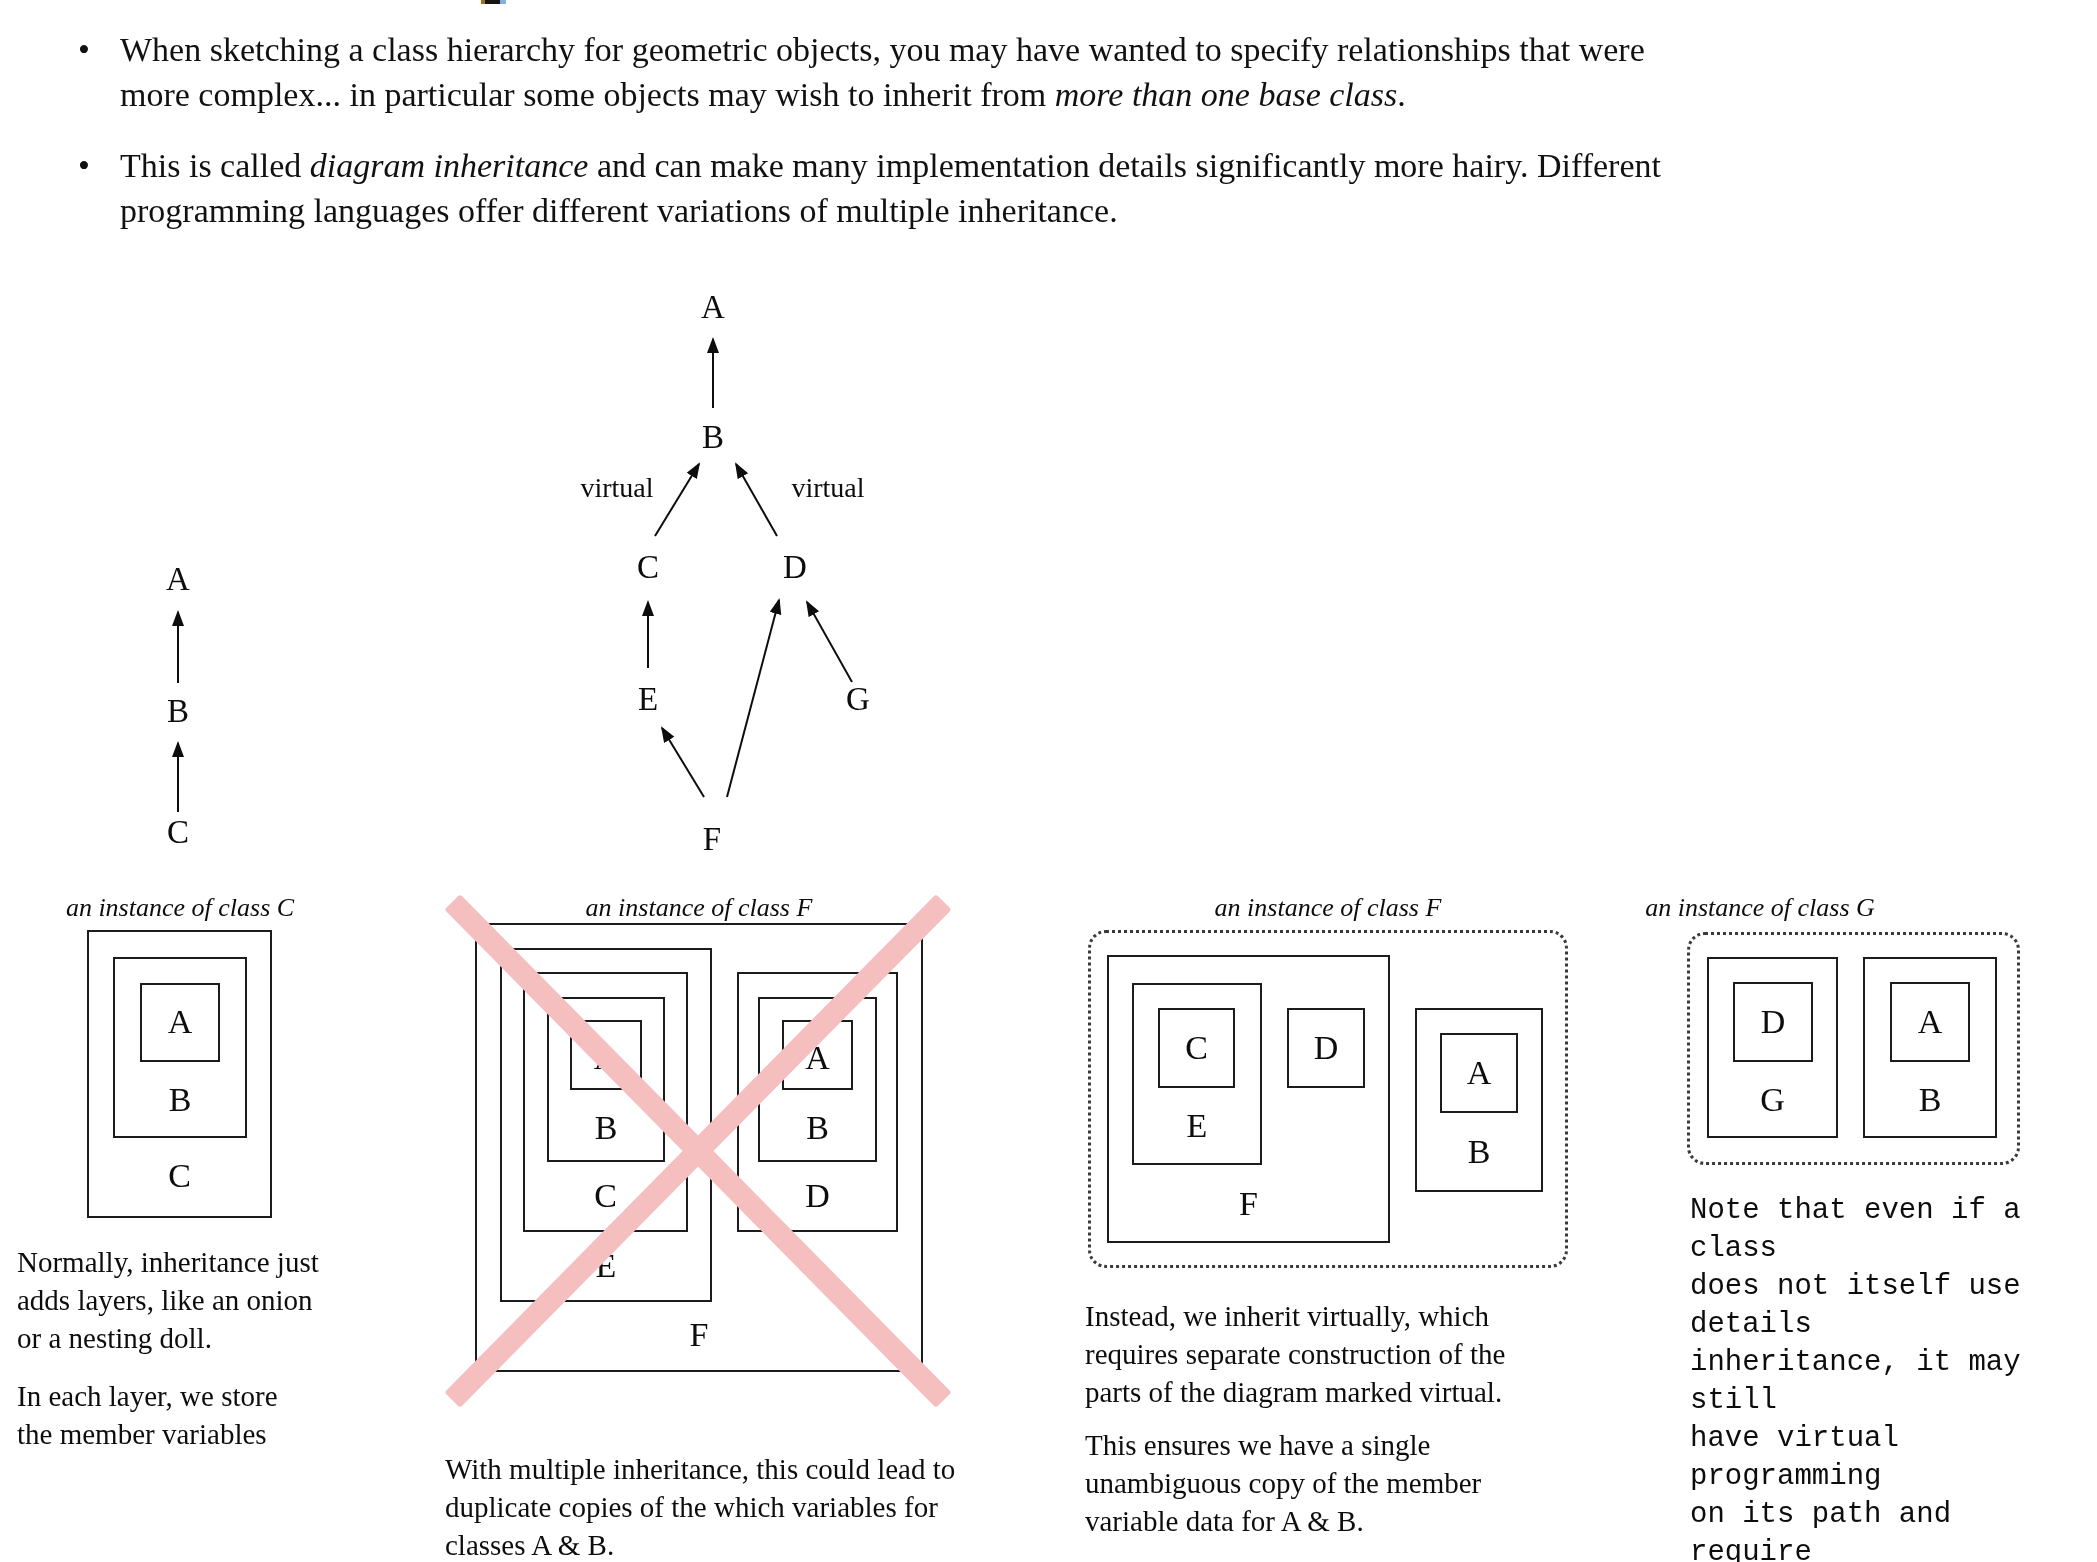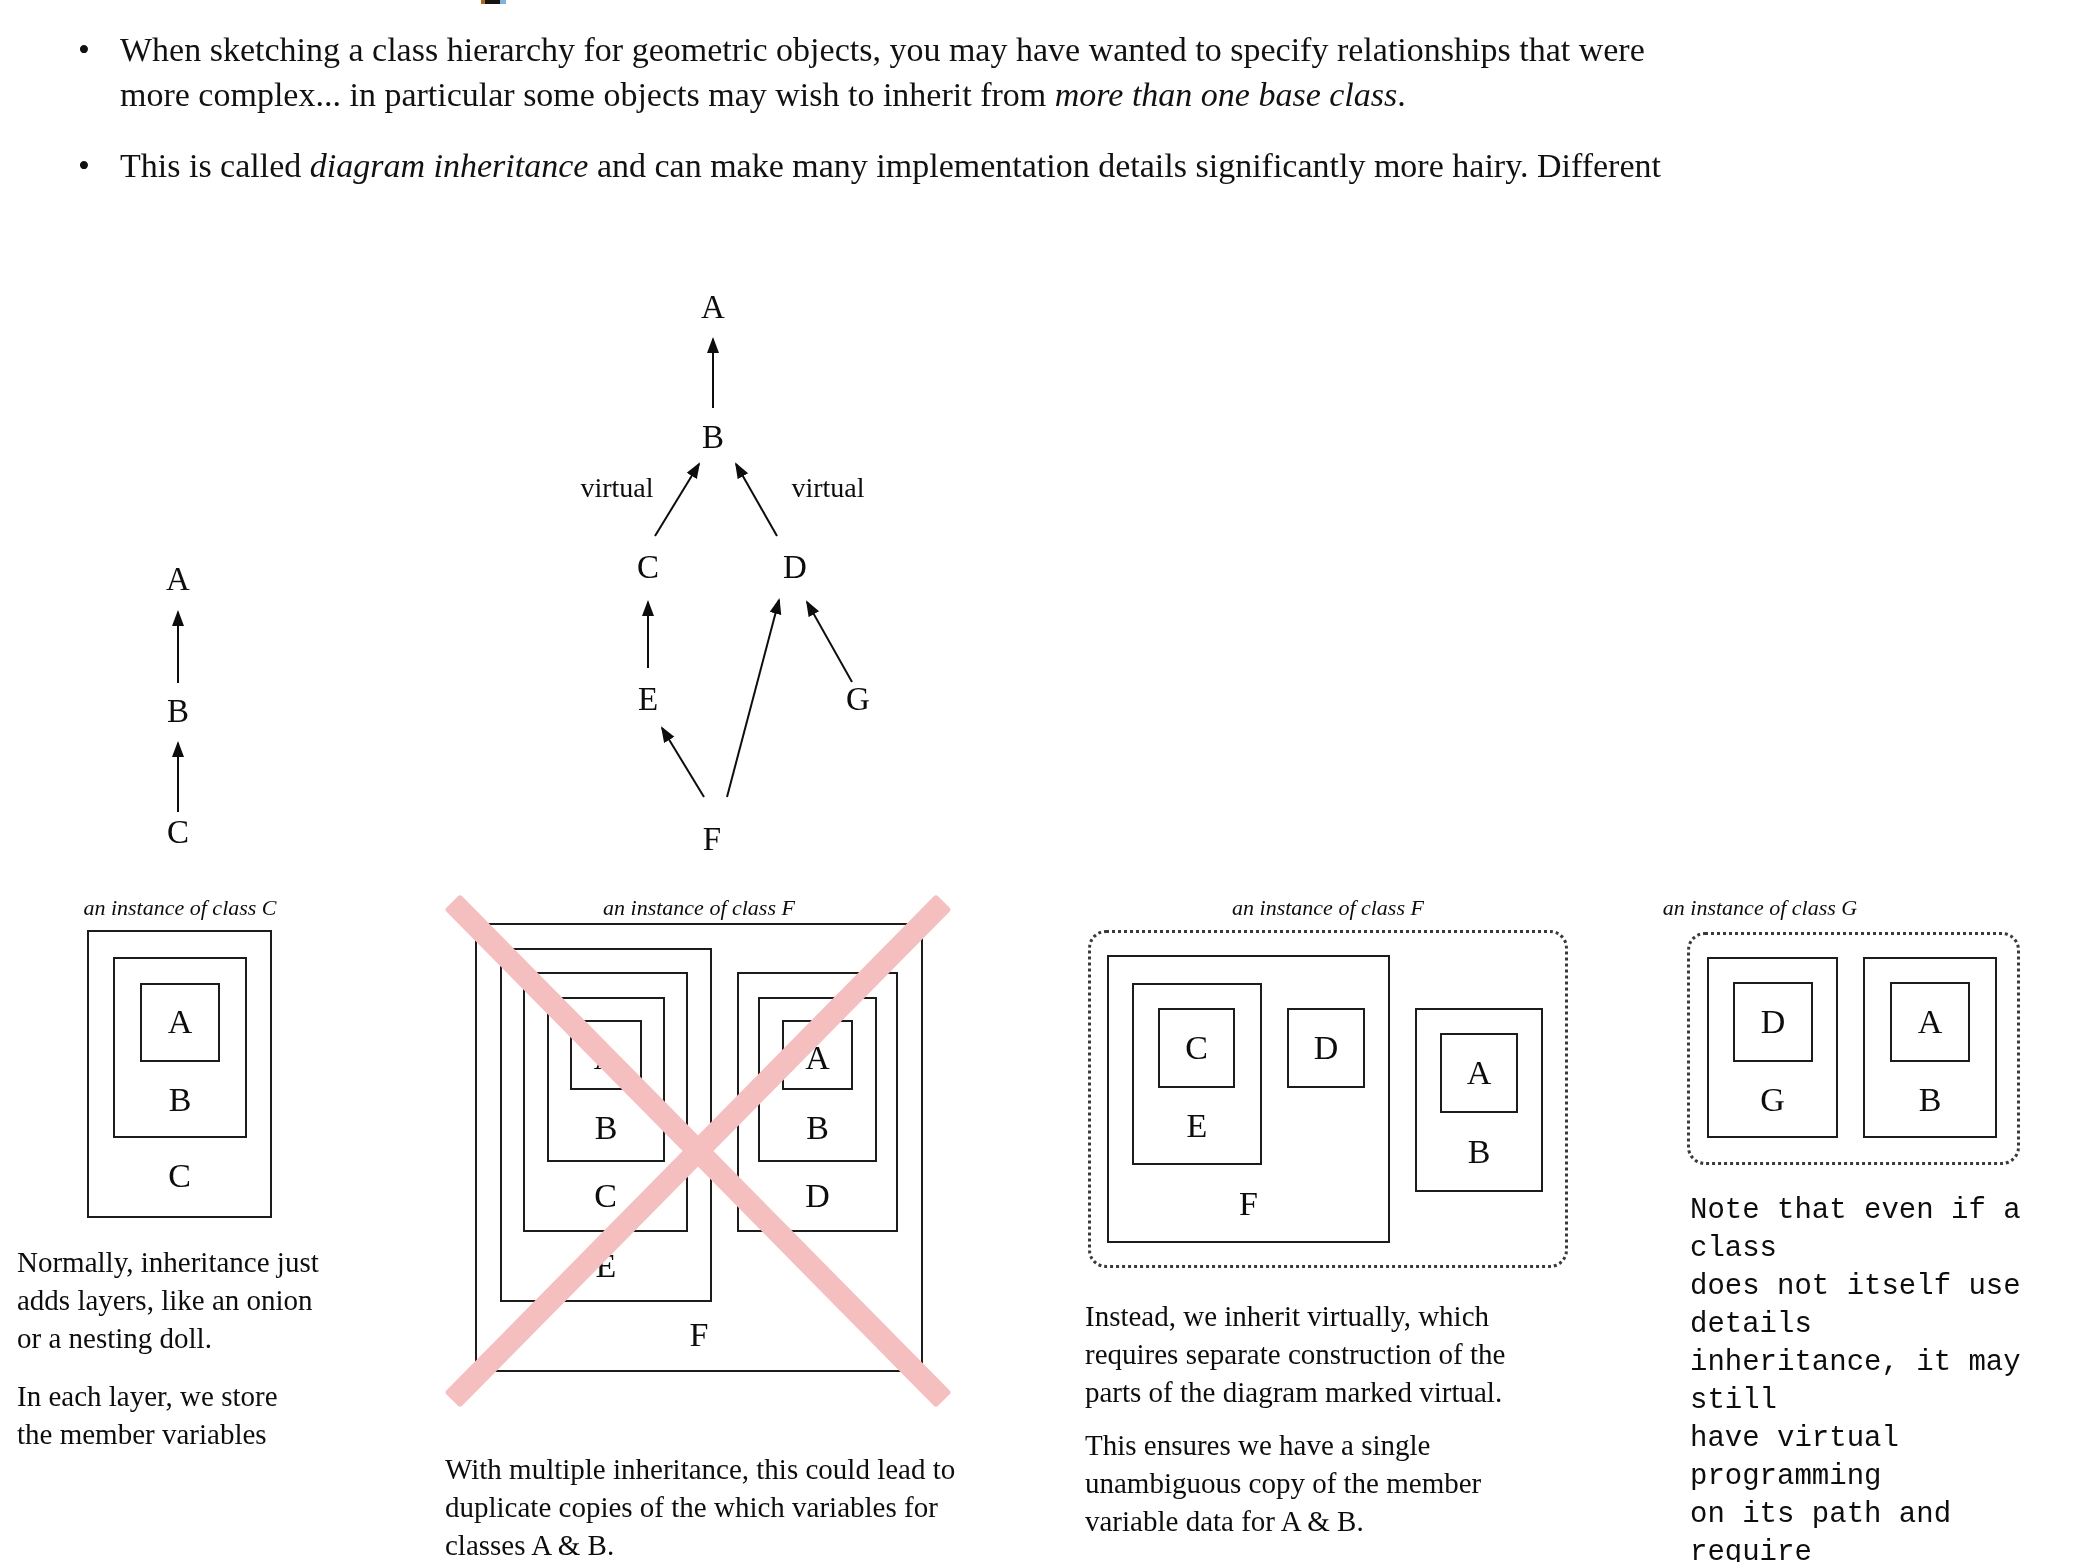--- a/index.html
+++ b/index.html
@@ -7,21 +7,21 @@
         font-family:"Liberation Serif","DejaVu Serif",serif;color:#111;}
   
   .bullet-row{position:absolute;left:78px;display:flex;align-items:flex-start;}
   .bullet-dot{font-size:34px;line-height:45px;width:42px;flex:0 0 42px;}
   .bullet-text{font-size:34px;line-height:45px;white-space:nowrap;}
   .it{font-style:italic;}
   
   .box{position:absolute;border:2px solid #1c1c1c;background:transparent;box-sizing:border-box;}
   .dotted{position:absolute;border:3px dotted #3a3a3a;border-radius:18px;box-sizing:border-box;}
   .lbl{position:absolute;font-size:34px;line-height:40px;text-align:center;color:#0d0d0d;}
-  .ititle{position:absolute;font-style:italic;font-size:22px;line-height:34px;text-align:center;color:#0d0d0d;}
+  .ititle{position:absolute;font-style:italic;font-size:26px;line-height:34px;text-align:center;color:#0d0d0d;}
   .cap{position:absolute;font-size:29px;line-height:38px;color:#0d0d0d;}
   .cap .p2{margin-top:20px;}
   
   .xbar{position:absolute;width:700px;height:22px;border-radius:3px;}
   
   svg{position:absolute;left:0;top:260px;pointer-events:none;}
   svg text{font-family:"Liberation Serif","DejaVu Serif",serif;font-size:33px;fill:#0d0d0d;}
   svg text.virt{font-size:28px;}
   
   .top-frag{position:absolute;left:481px;top:0;width:25px;height:4px;
@@ -38,20 +38,21 @@
     <div class="bullet-dot">•</div>
     <div class="bullet-text">
         <div><span>When sketching a class hierarchy for geometric objects, you may have wanted to specify relationships that were</span></div>
         <div><span>more complex... in particular some objects may wish to inherit from </span><span class="it">more than one base class</span><span>.</span></div>
       </div>
   </div>
   <div class="bullet-row" style="top:143px;">
     <div class="bullet-dot">•</div>
     <div class="bullet-text">
         <div><span>This is called </span><span class="it">diagram inheritance</span><span> and can make many implementation details significantly more hairy.  Different</span></div>
+        <div><span>programming languages offer different variations of multiple inheritance.</span></div>
       </div>
   </div>
 
   <svg width="1000" height="640" viewBox="0 0 1000 640">
     <defs>
       <marker id="ah" markerUnits="userSpaceOnUse" markerWidth="18" markerHeight="14" refX="14" refY="6" orient="auto">
         <path d="M0,0 L16,6 L0,12 Z" fill="#0d0d0d"></path>
       </marker>
     </defs>
 

